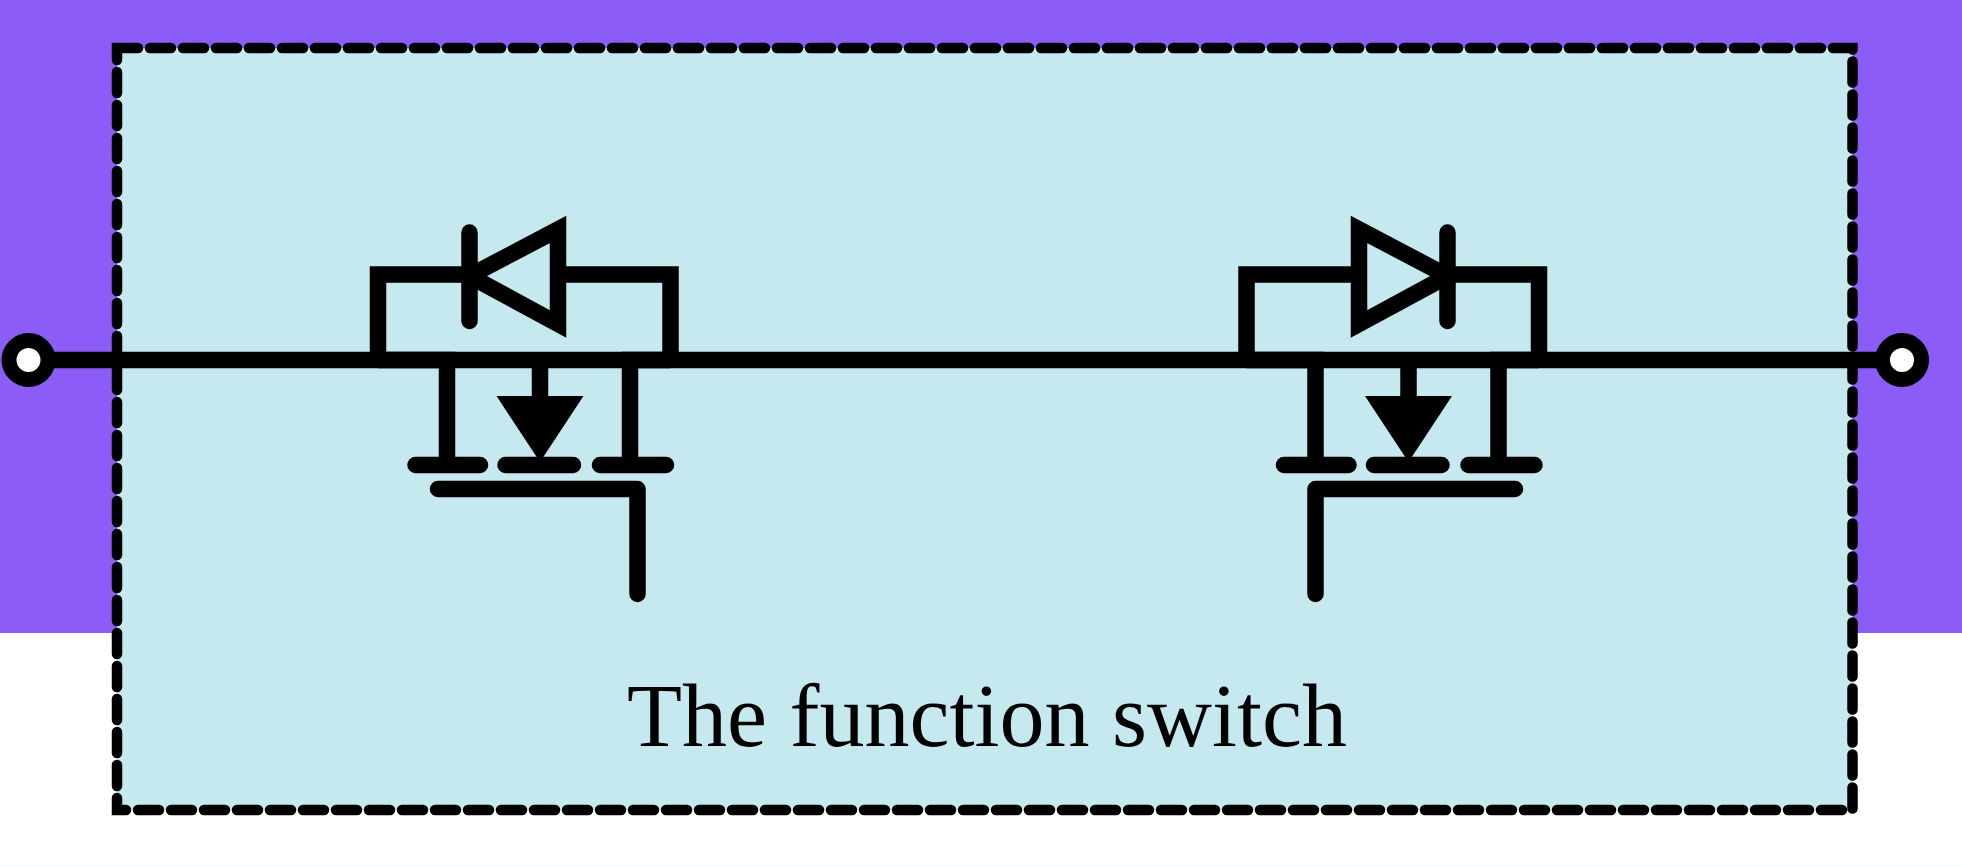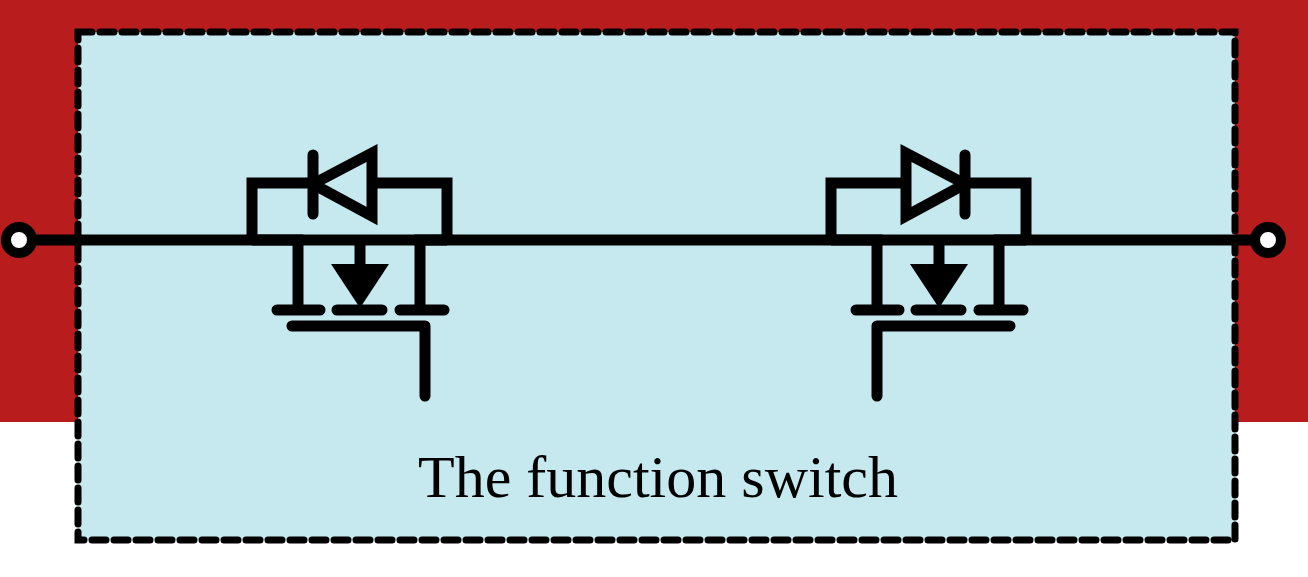--- a/index.html
+++ b/index.html
@@ -10,21 +10,21 @@
   body {
     width: 1308px;
     height: 577px;
     font-family: "Liberation Serif", serif;
     overflow: hidden;
   }
   #figure-root {
     position: relative;
     width: 1308px;
     height: 422px;
-    background: #b91c1c;
+    background: #8b5cf6;
   }
   #circuit-svg {
     display: block;
     width: 1308px;
     height: 577px;
   }
   .wire {
     stroke: #000000;
     stroke-width: 11;
     stroke-linecap: butt;

